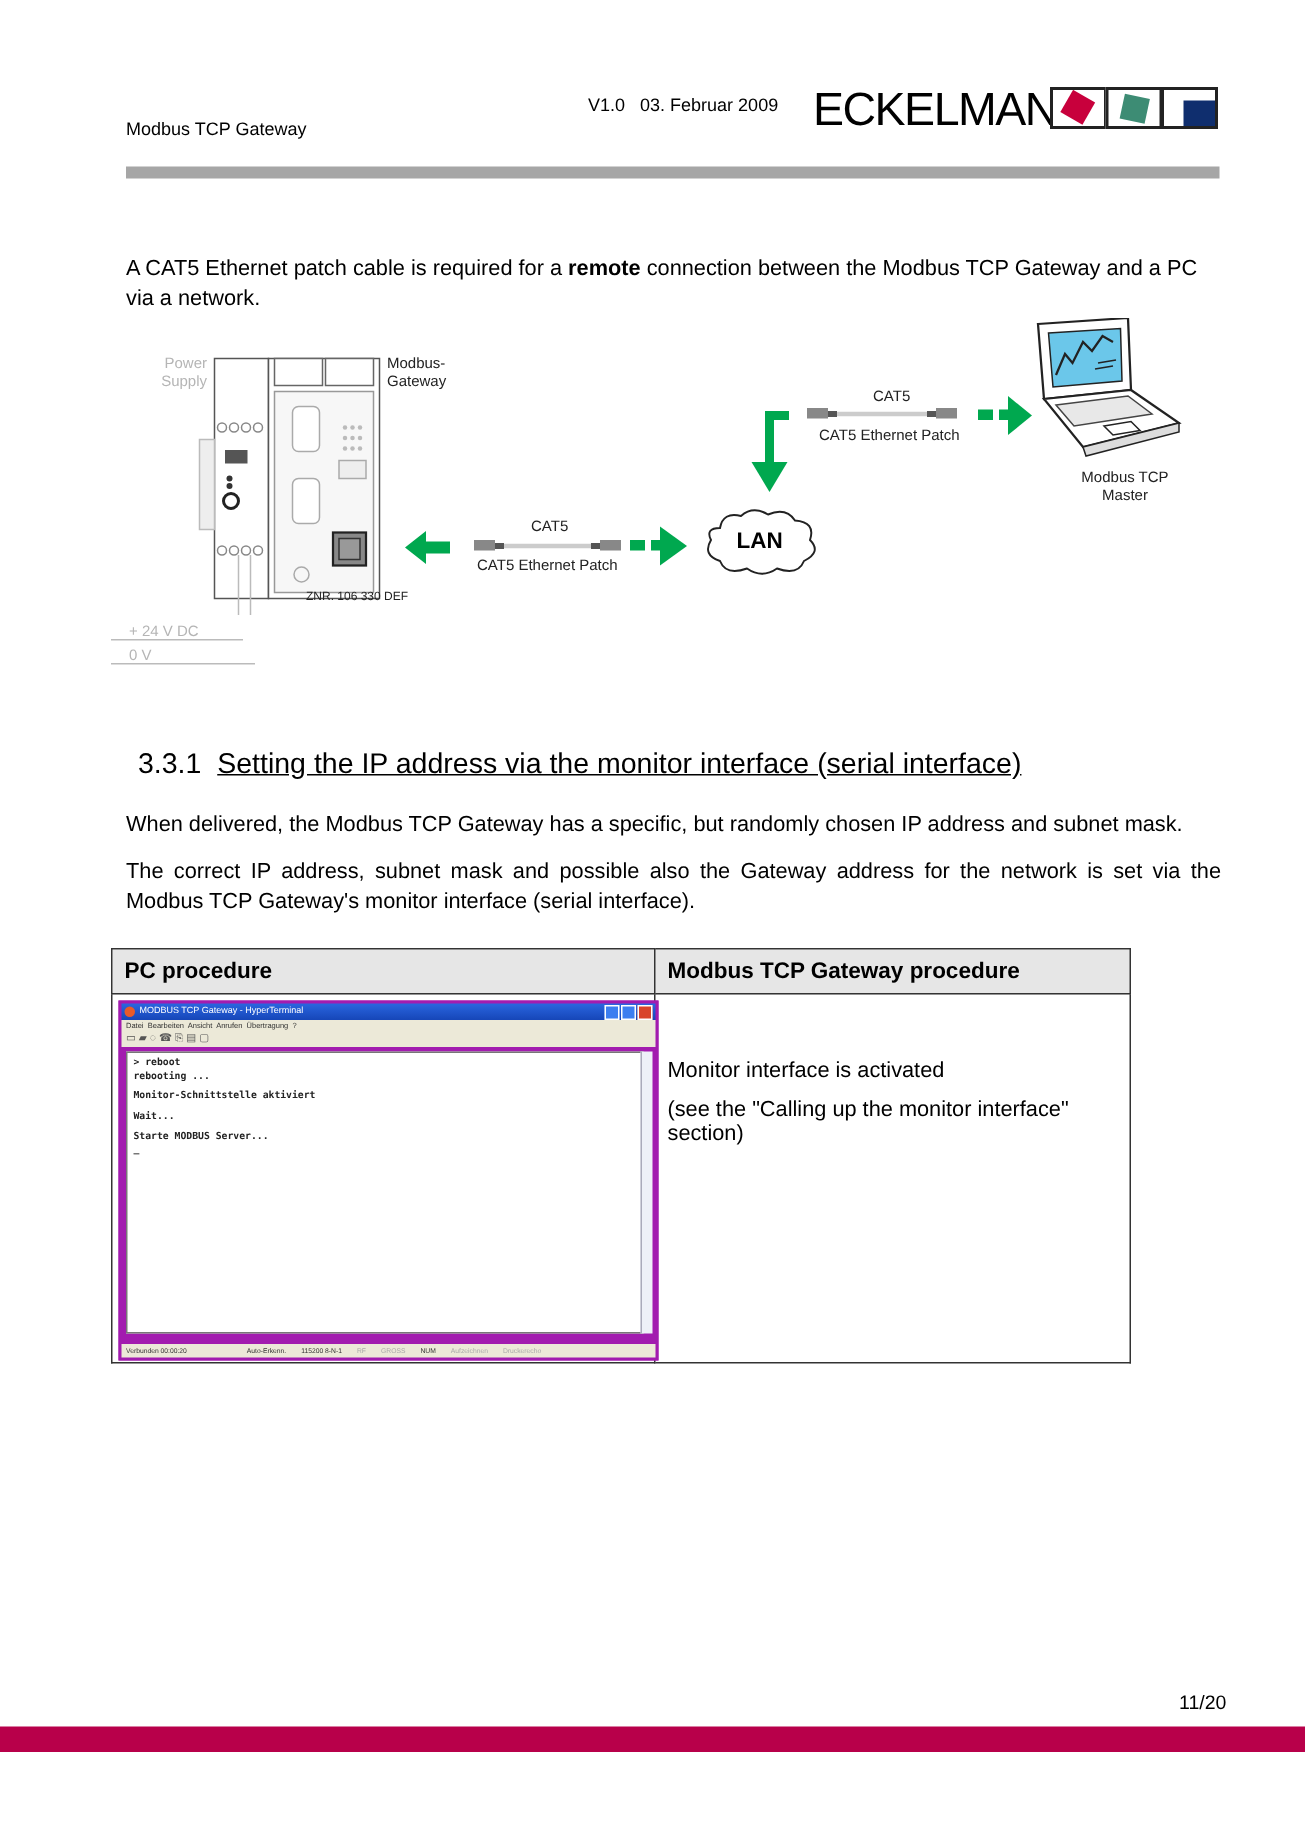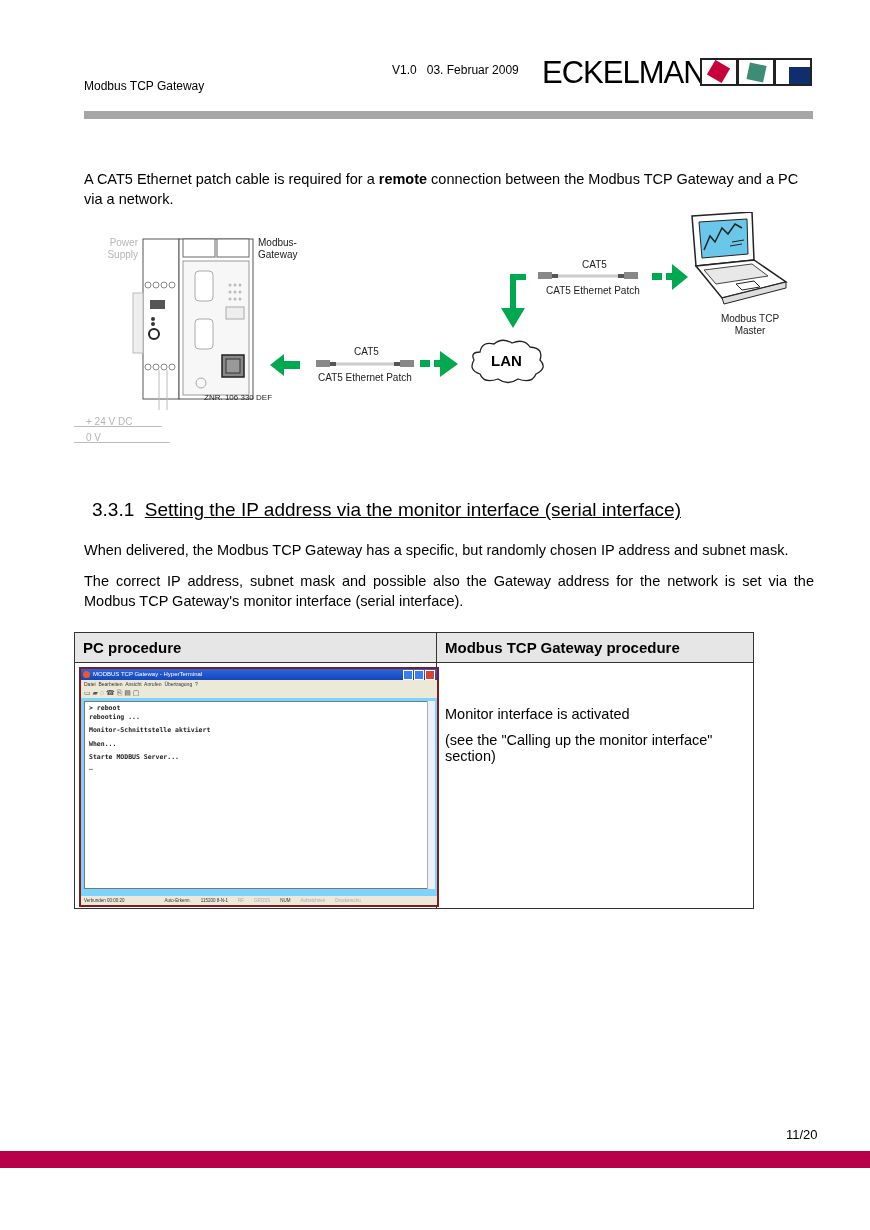--- a/index.html
+++ b/index.html
@@ -9,21 +9,21 @@
   .hdr-text { font-size:12px; }
   .logo-word { font-family:"Liberation Sans", sans-serif; font-size:31px; letter-spacing:-1px; line-height:1; }
   .logo-box { border:2px solid #222; width:38px; height:28px; box-sizing:border-box; background:#fff; position:absolute; overflow:hidden; }
   .gray-bar { background:#a6a6a6; }
   .para { font-size:14.5px; line-height:20px; }
   .heading { font-size:19px; }
   .heading u { text-decoration:underline; }
   table.proc { border-collapse:collapse; position:absolute; left:74px; top:632px; width:680px; font-size:14.5px;padding-left:16px; }
   table.proc td, table.proc th { border:1px solid #333; vertical-align:top; }
   table.proc th { background:#e6e6e6; text-align:left; font-weight:bold; font-size:15px; padding:6px 8px; height:15px; }
-  .ht-win { position:absolute; left:4px; top:4px; width:360px; height:240px; background:#7dd3fc; border:2px solid #7f1d1d; box-sizing:border-box; }
+  .ht-win { position:absolute; left:4px; top:4px; width:360px; height:240px; background:#a21caf; border:2px solid #a21caf; box-sizing:border-box; }
   .ht-title { height:11px; background:linear-gradient(#2a66e0,#1646b8); color:#fff; font-size:6px; line-height:11px; padding-left:12px; position:relative; }
   .ht-menu { height:8px; font-size:5px; line-height:8px; padding-left:3px; color:#333; background:#ece9d8; }
   .ht-tool { height:10px; background:#ece9d8; font-size:7px; line-height:10px; padding-left:3px; color:#555; }
   .ht-term { position:absolute; left:3px; top:32px; width:345px; height:188px; background:#fff; border:1px solid #777; font-family:"DejaVu Sans Mono", monospace; font-size:6.5px; line-height:8.5px; padding:2px 4px; box-sizing:border-box; font-weight:bold; color:#222; }
   .ht-scroll { position:absolute; right:2px; top:32px; width:7px; height:188px; background:#eef0f8; border-left:1px solid #aab; }
   .ht-status { position:absolute; left:0; bottom:0; width:100%; height:9px; background:#ece9d8; font-size:4.5px; line-height:9px; color:#333; display:flex; gap:10px; padding-left:3px; box-sizing:border-box; white-space:nowrap; overflow:hidden; }
   .diag-label { font-size:10px; color:#222; }
   .gray-label { font-size:10px; color:#b5b5b5; }
 </style>
 </head>
@@ -206,21 +206,21 @@
           <span>Übertragung</span>&nbsp;
           <span>?</span>
         </div>
         <div class="ht-tool">▭ ▰ ◌ ☎ ⎘ ▤ ▢</div>
         <div class="ht-term">
           <div>&gt; reboot</div>
           <div>rebooting ...</div>
           <div style="height:5px;"></div>
           <div>Monitor-Schnittstelle aktiviert</div>
           <div style="height:5px;"></div>
-          <div>When...</div>
+          <div>Wait...</div>
           <div style="height:5px;"></div>
           <div>Starte MODBUS Server...</div>
           <div>_</div>
         </div>
         <div class="ht-scroll"></div>
         <div class="ht-status">
           <span>Verbunden 00:00:20</span>
           <span style="margin-left:30px;">Auto-Erkenn.</span>
           <span>115200 8-N-1</span>
           <span style="color:#aaa;">RF</span>

